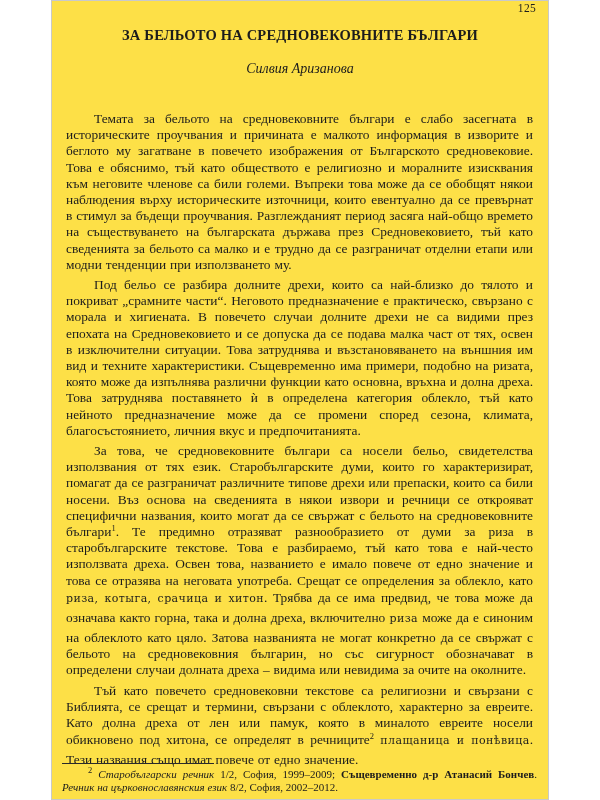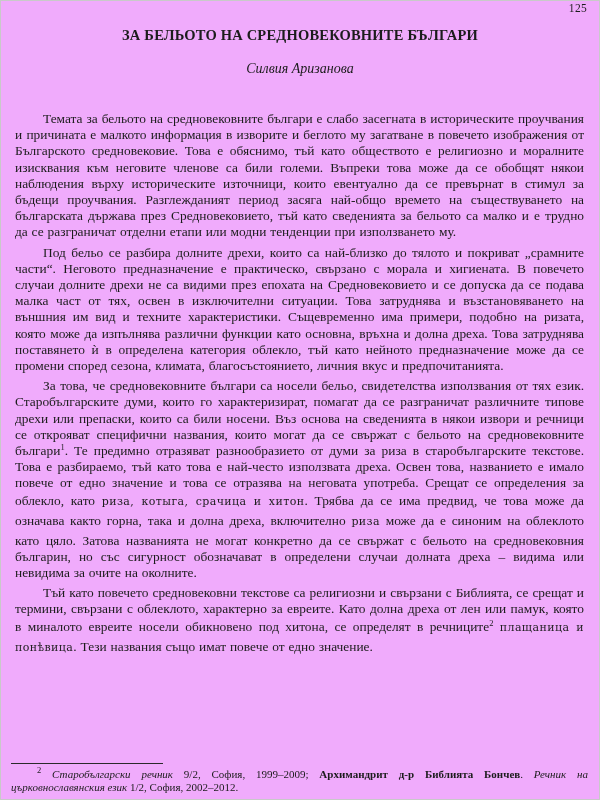--- a/index.html
+++ b/index.html
@@ -1,22 +1,22 @@
 <!DOCTYPE html>
 <html lang="bg"><head>
 <meta charset="utf-8">
 <style>
   html, body { margin: 0; padding: 0; background: #ffffff; }
   .page {
     position: relative;
-    width: 600px;
+    width: 498px;
     height: 800px;
     margin: 0 auto;
     box-sizing: border-box;
-    background: #f0abfc;
+    background: #fde047;
     border: 1px solid #c9c9c9;
     font-family: "Liberation Serif", serif;
     color: #1c1c1c;
     overflow: hidden;
   }
   .page-number {
     position: absolute;
     top: 1px;
     right: 12px;
     font-size: 11.5px;
@@ -84,16 +84,16 @@
   <div class="author">Силвия Аризанова</div>
   <div class="body-text">
       <p class="para"><span>Темата за бельото на средновековните българи е слабо засегната в историческите проучвания и причината е малкото информация в изворите и беглото му загатване в повечето изображения от Българското средновековие. Това е обяснимо, тъй като обществото е религиозно и моралните изисквания към неговите членове са били големи. Въпреки това може да се обобщят някои наблюдения върху историческите източници, които евентуално да се превърнат в стимул за бъдещи проучвания. Разглежданият период засяга най-общо времето на съществуването на българската държава през Средновековието, тъй като сведенията за бельото са малко и е трудно да се разграничат отделни етапи или модни тенденции при използването му.</span></p>
       <p class="para"><span>Под бельо се разбира долните дрехи, които са най-близко до тялото и покриват „срамните части“. Неговото предназначение е практическо, свързано с морала и хигиената. В повечето случаи долните дрехи не са видими през епохата на Средновековието и се допуска да се подава малка част от тях, освен в изключителни ситуации. Това затруднява и възстановяването на външния им вид и техните характеристики. Същевременно има примери, подобно на ризата, която може да изпълнява различни функции като основна, връхна и долна дреха. Това затруднява поставянето ѝ в определена категория облекло, тъй като нейното предназначение може да се промени според сезона, климата, благосъстоянието, личния вкус и предпочитанията.</span></p>
       <p class="para"><span>За това, че средновековните българи са носели бельо, свидетелства използвания от тях език. Старобългарските думи, които го характеризират, помагат да се разграничат различните типове дрехи или препаски, които са били носени. Въз основа на сведенията в някои извори и речници се открояват специфични названия, които могат да се свържат с бельото на средновековните българи</span><sup class="fnref">1</sup><span>. Те предимно отразяват разнообразието от думи за риза в старобългарските текстове. Това е разбираемо, тъй като това е най-често използвата дреха. Освен това, названието е имало повече от едно значение и това се отразява на неговата употреба. Срещат се определения за облекло, като </span><span class="ocs">риза, котыга, срачица и хитон</span><span>. Трябва да се има предвид, че това може да означава както горна, така и долна дреха, включително </span><span class="ocs">риза</span><span> може да е синоним на облеклото като цяло. Затова названията не могат конкретно да се свържат с бельото на средновековния българин, но със сигурност обозначават в определени случаи долната дреха – видима или невидима за очите на околните.</span></p>
       <p class="para"><span>Тъй като повечето средновековни текстове са религиозни и свързани с Библията, се срещат и термини, свързани с облеклото, характерно за евреите. Като долна дреха от лен или памук, която в миналото евреите носели обикновено под хитона, се определят в речниците</span><sup class="fnref">2</sup><span> </span><span class="ocs">плащаница и понѣвица</span><span>. Тези названия също имат повече от едно значение.</span></p>
     </div>
   <div class="footnotes">
     <div class="fn-rule"></div>
     <div>
-        <p class="footnote"><sup class="fnref">2</sup><span> </span><span class="italic">Старобългарски речник</span><span> 9/2,  София, 1999–2009; </span><span class="bold">Архимандрит д-р Библията Бончев</span><span>. </span><span class="italic">Речник на църковнославянския език</span><span> 1/2, София, 2002–2012.</span></p>
+        <p class="footnote"><sup class="fnref">2</sup><span> </span><span class="italic">Старобългарски речник</span><span> 1/2,  София, 1999–2009; </span><span class="bold">Същевременно д-р Атанасий Бончев</span><span>. </span><span class="italic">Речник на църковнославянския език</span><span> 8/2, София, 2002–2012.</span></p>
       </div>
   </div>
 </div>
 
 </body></html>

